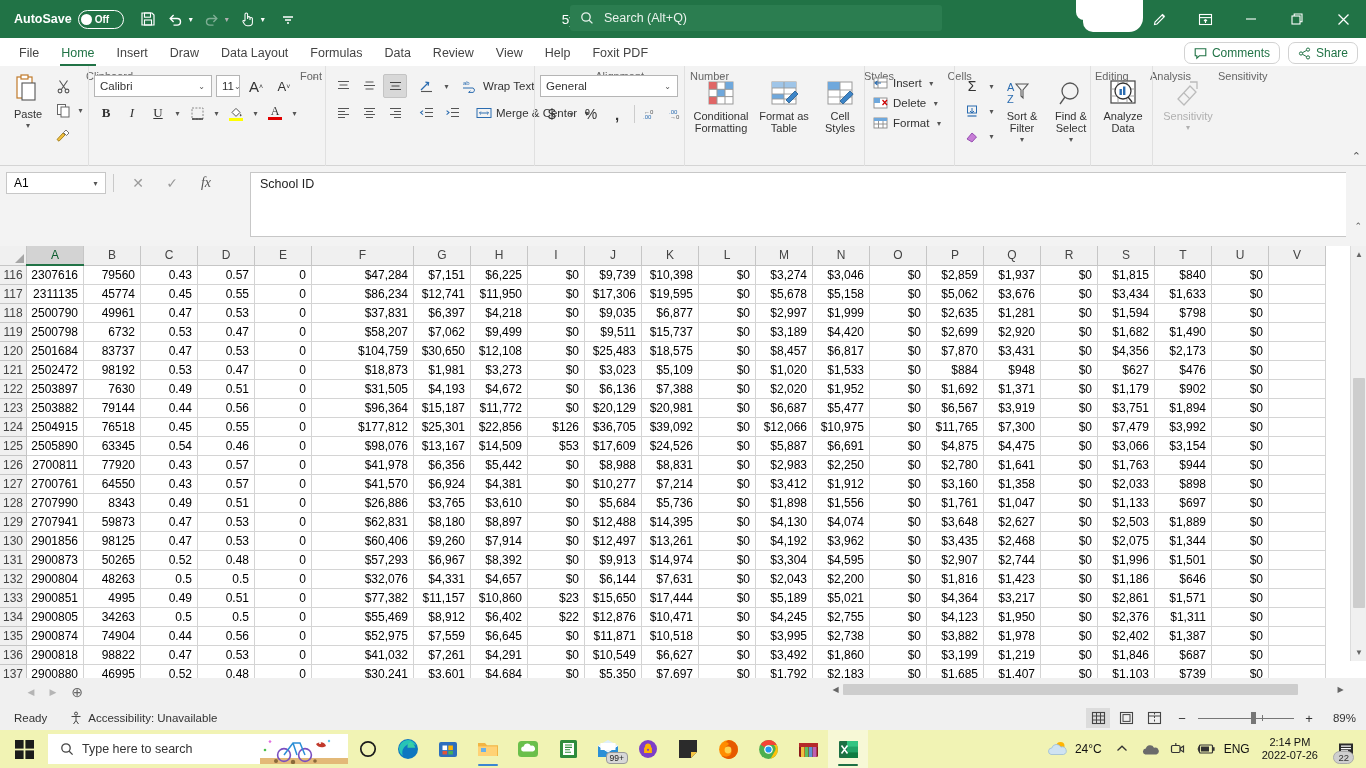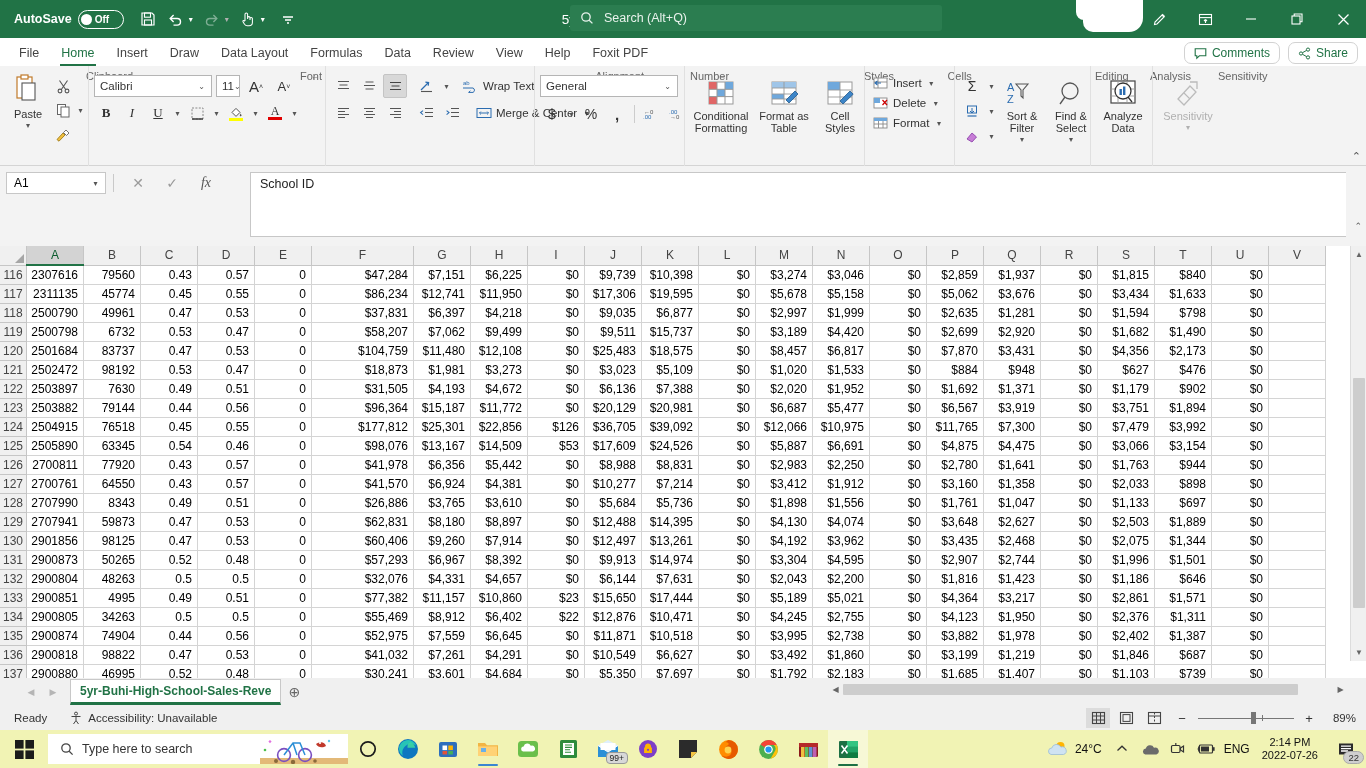--- a/index.html
+++ b/index.html
@@ -182,21 +182,21 @@
     gap: 8px; padding-left: 12px; font-size: 12.5px; color: #333; position: relative; overflow: hidden;
   }
   .tb-icon { width: 40px; height: 38px; display: flex; align-items: center; justify-content: center; position: relative; }
   .tb-icon.active { background: rgba(255,255,255,.45); }
   .tb-icon .underline { position: absolute; bottom: 2px; left: 10px; width: 20px; height: 2.5px; background: #3b86d1; border-radius:2px;}
   .tray { position: absolute; right: 0; height: 38px; display: flex; align-items: center; gap: 0; }
   .tray-ic { width: 28px; height: 38px; display: flex; align-items: center; justify-content: center; color: #333; }
   .clock { display: flex; flex-direction: column; align-items: center; font-size: 11px; color: #111; line-height: 13px; padding: 0 8px; }
   .notif { width: 40px; height: 38px; display: flex; align-items: center; justify-content: center; position: relative; }
   .notif-badge {
-    position: absolute; right: 2px; bottom: 4px; background: #cfcfcf; color: #333; font-size: 9.5px;
+    position: absolute; right: 12px; bottom: 4px; background: #cfcfcf; color: #333; font-size: 9.5px;
     border-radius: 9px; padding: 0 4px; border: 1px solid #aaa;
   }
   svg { display: block; }
 </style>
 </head>
 <body>
 
 <div id="app">
 
   <div class="titlebar">
@@ -882,21 +882,21 @@
             <td class="cell num"></td>
           </tr>
           <tr>
             <td class="rowhead">120</td>
             <td class="cell num first-sel">2501684</td>
             <td class="cell num">83737</td>
             <td class="cell num">0.47</td>
             <td class="cell num">0.53</td>
             <td class="cell num">0</td>
             <td class="cell num">$104,759</td>
-            <td class="cell num">$11,480</td>
+            <td class="cell num">$30,650</td>
             <td class="cell num">$12,108</td>
             <td class="cell num">$0</td>
             <td class="cell num">$25,483</td>
             <td class="cell num">$18,575</td>
             <td class="cell num">$0</td>
             <td class="cell num">$8,457</td>
             <td class="cell num">$6,817</td>
             <td class="cell num">$0</td>
             <td class="cell num">$7,870</td>
             <td class="cell num">$3,431</td>
@@ -1362,21 +1362,20 @@
 
   <div class="vscroll">
     <div class="vs-arrow">▲</div>
     <div class="vs-thumb" style="top:132px;height:230px"></div>
     <div class="vs-arrow" style="position:absolute;bottom:0">▼</div>
   </div>
 
   <div class="tabbar">
     <div class="nav-arrow" style="margin-left:20px">◀</div>
     <div class="nav-arrow">▶</div>
-    <div class="sheettab">5yr-Buhi-High-School-Sales-Reve</div>
     <div class="addsheet">⊕</div>
   </div>
   <div class="tabsplit">⋮</div>
   <div class="hscroll">
     <div class="hs-arrow">◀</div>
     <div class="hs-track">
         <div class="hs-thumb"></div>
       </div>
     <div class="hs-arrow">▶</div>
   </div>

